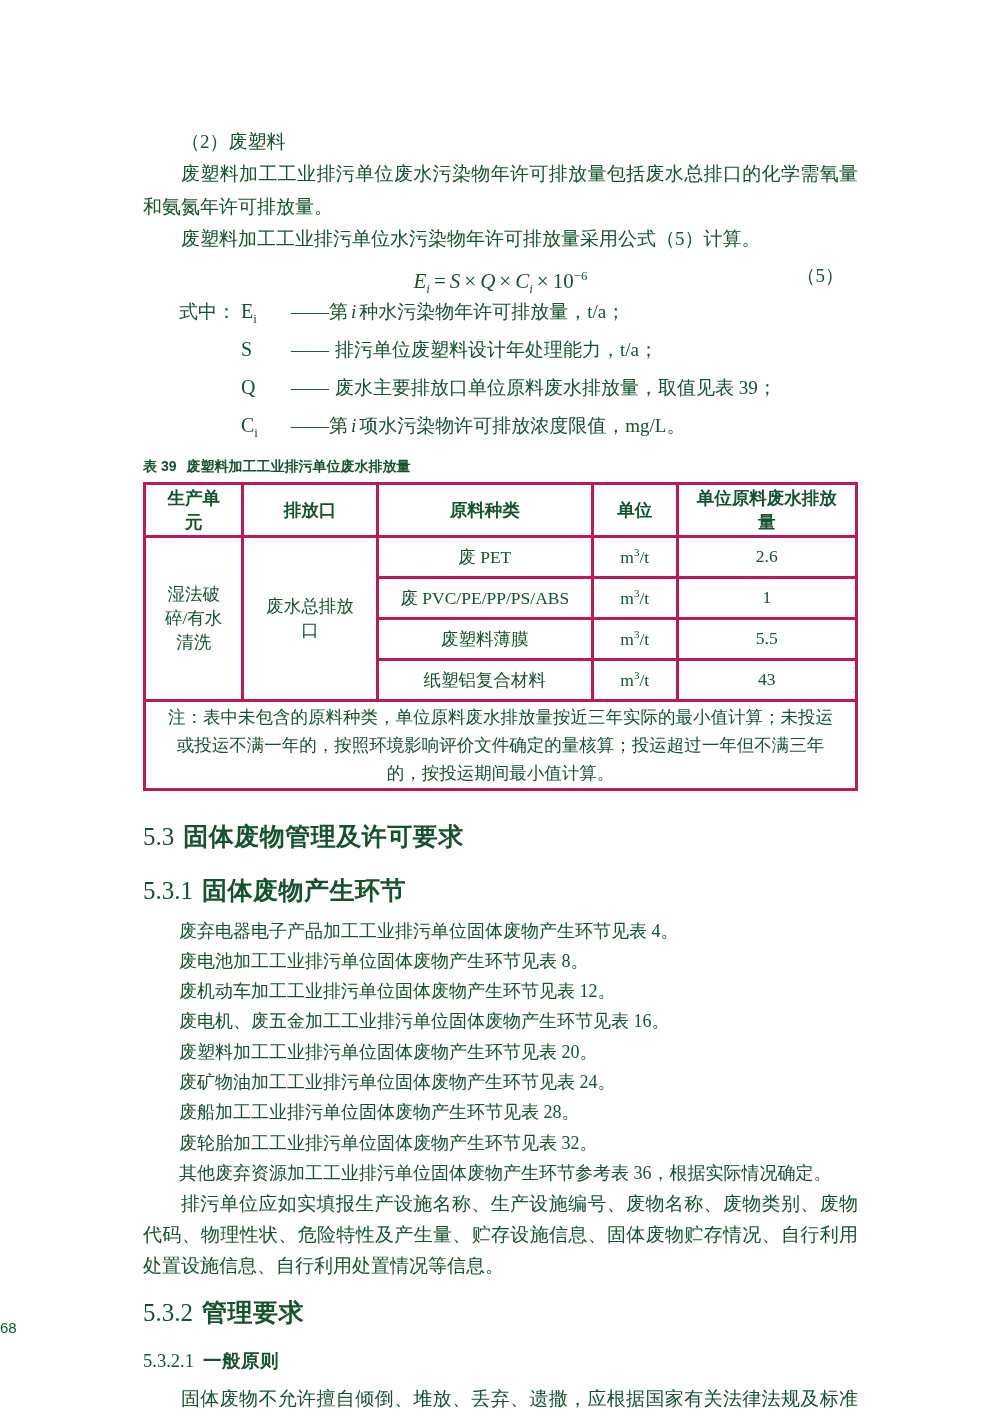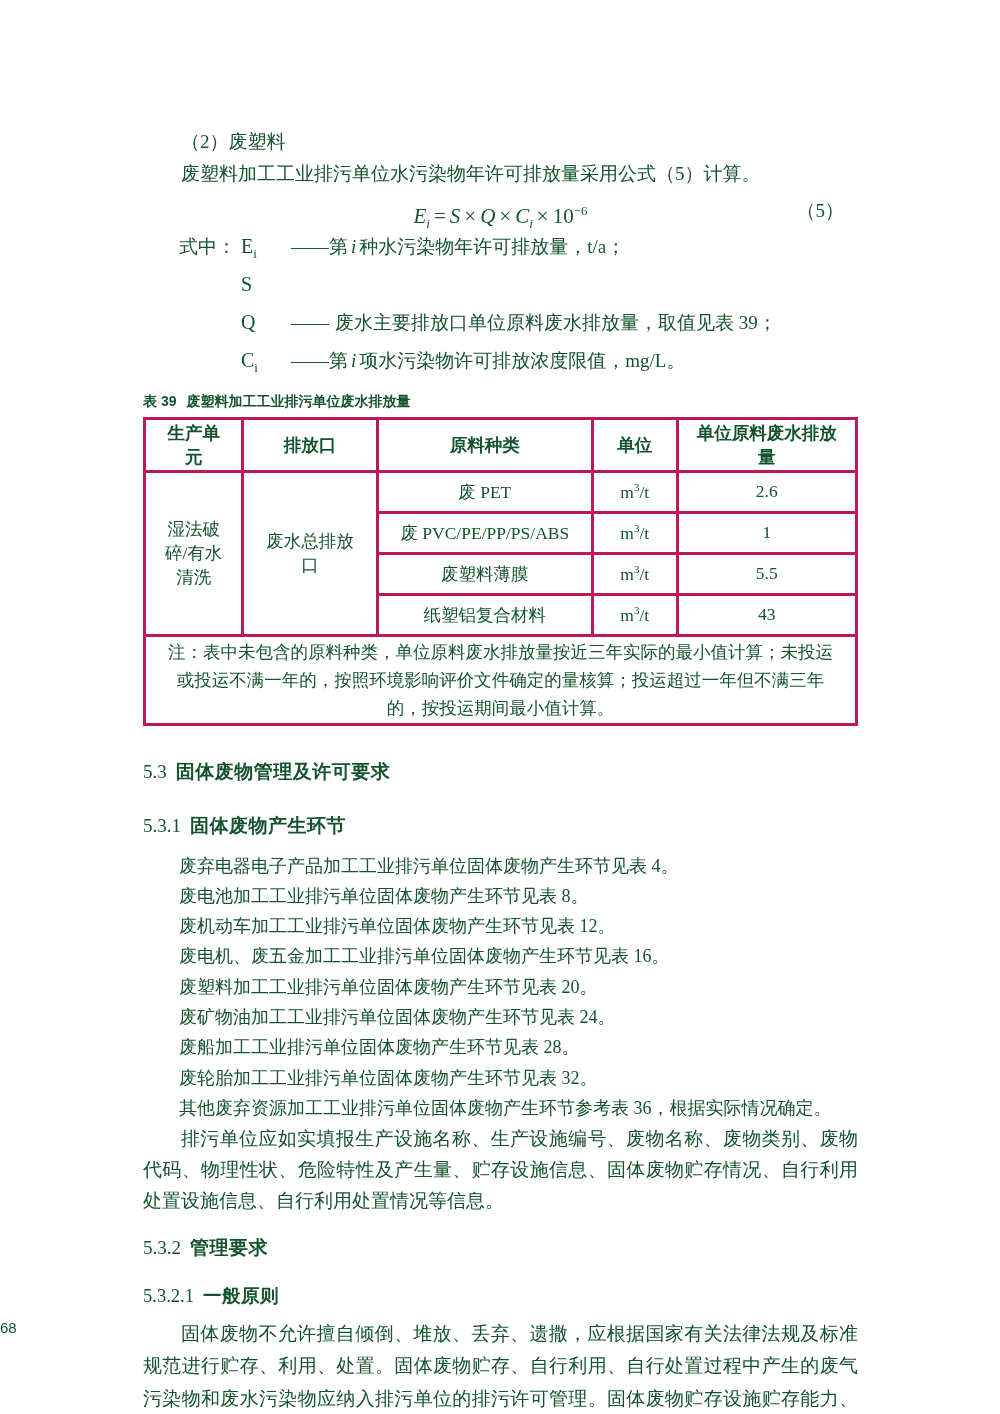--- a/index.html
+++ b/index.html
@@ -102,21 +102,21 @@
     line-height:28px;
     padding:6px 9px;
     height:auto;
   }
   col.c1 { width:13.8%; } col.c2 { width:18.9%; }
   col.c3 { width:30.2%; } col.c4 { width:11.9%; }
   col.c5 { width:25.2%; }
   
   .heading {
     margin:0;
-    font-size:19px;
+    font-size:25px;
     line-height:33px;
   }
   .h-num {
     font-family:"Liberation Serif", serif;
     font-weight:normal;
     margin-right:9px;
   }
   .h-title {
     font-family:"Liberation Sans", sans-serif;
     font-weight:bold;
@@ -150,36 +150,38 @@
     font-family:"Liberation Sans", sans-serif;
   }
 </style>
 </head>
 <body>
 
 <div class="page">
   <div class="content">
 
     <p class="item-head">（2）废塑料</p>
+    <p class="para">废塑料加工工业排污单位废水污染物年许可排放量包括废水总排口的化学需氧量和氨氮年许可排放量。</p>
     <p class="para">废塑料加工工业排污单位水污染物年许可排放量采用公式（5）计算。</p>
 
     <div class="formula-row">
       <span><span class="f-var">E</span><sub class="f-sub">i</sub><span class="f-op">=</span><span class="f-var">S</span><span class="f-op">×</span><span class="f-var">Q</span><span class="f-op">×</span><span class="f-var">C</span><sub class="f-sub">i</sub><span class="f-op">×</span><span class="f-base">10</span><sup class="f-exp">−6</sup></span>
       <span class="formula-num">（5）</span>
     </div>
 
     <div class="def-block">
       <div class="def-row">
         <span class="def-label">式中：</span>
         <span class="def-sym"><span>E</span><sub>i</sub></span>
         <span class="def-body"><span>——</span><span>第</span><span class="var-i">i</span><span>种水污染物年许可排放量，t/a；</span></span>
       </div>
       <div class="def-row">
         <span class="def-label"></span>
         <span class="def-sym"><span>S</span><sub></sub></span>
+        <span class="def-body"><span>——</span><span></span><span class="var-i"></span><span>排污单位废塑料设计年处理能力，t/a；</span></span>
       </div>
       <div class="def-row">
         <span class="def-label"></span>
         <span class="def-sym"><span>Q</span><sub></sub></span>
         <span class="def-body"><span>——</span><span></span><span class="var-i"></span><span>废水主要排放口单位原料废水排放量，取值见表 39；</span></span>
       </div>
       <div class="def-row">
         <span class="def-label"></span>
         <span class="def-sym"><span>C</span><sub>i</sub></span>
         <span class="def-body"><span>——</span><span>第</span><span class="var-i">i</span><span>项水污染物许可排放浓度限值，mg/L。</span></span>

